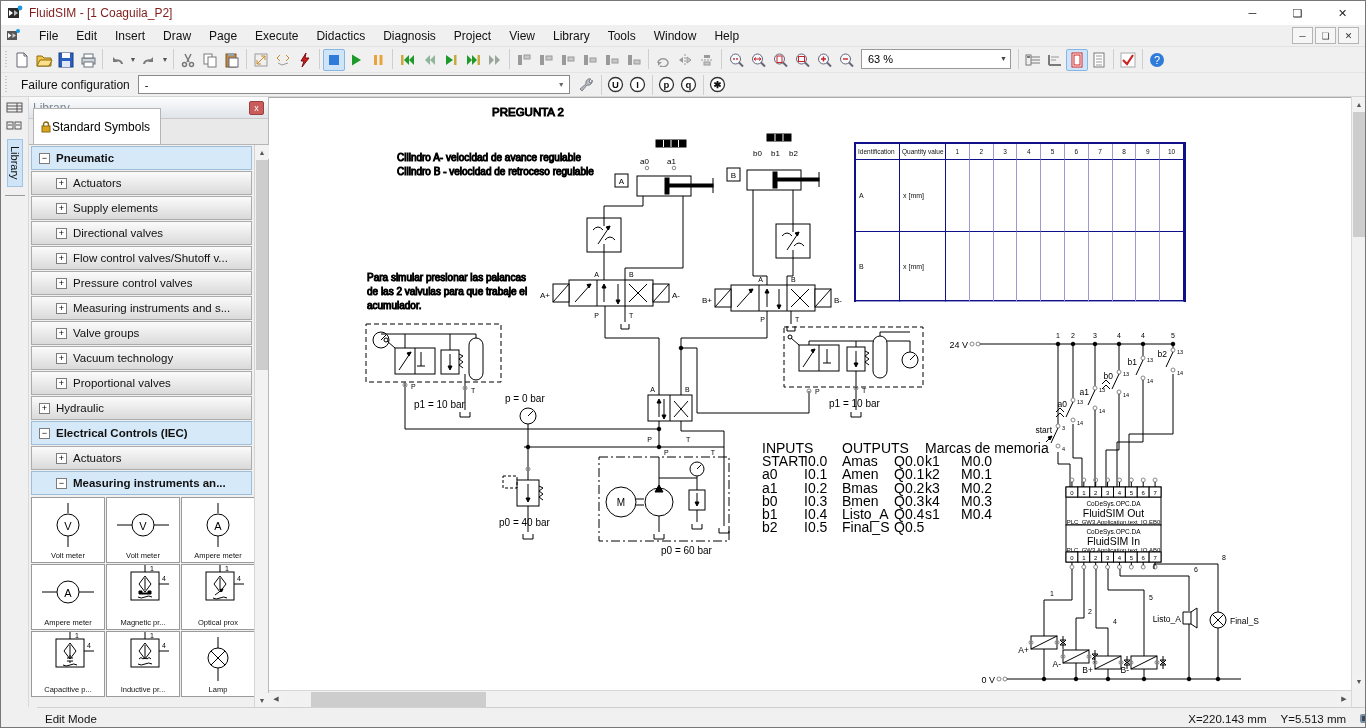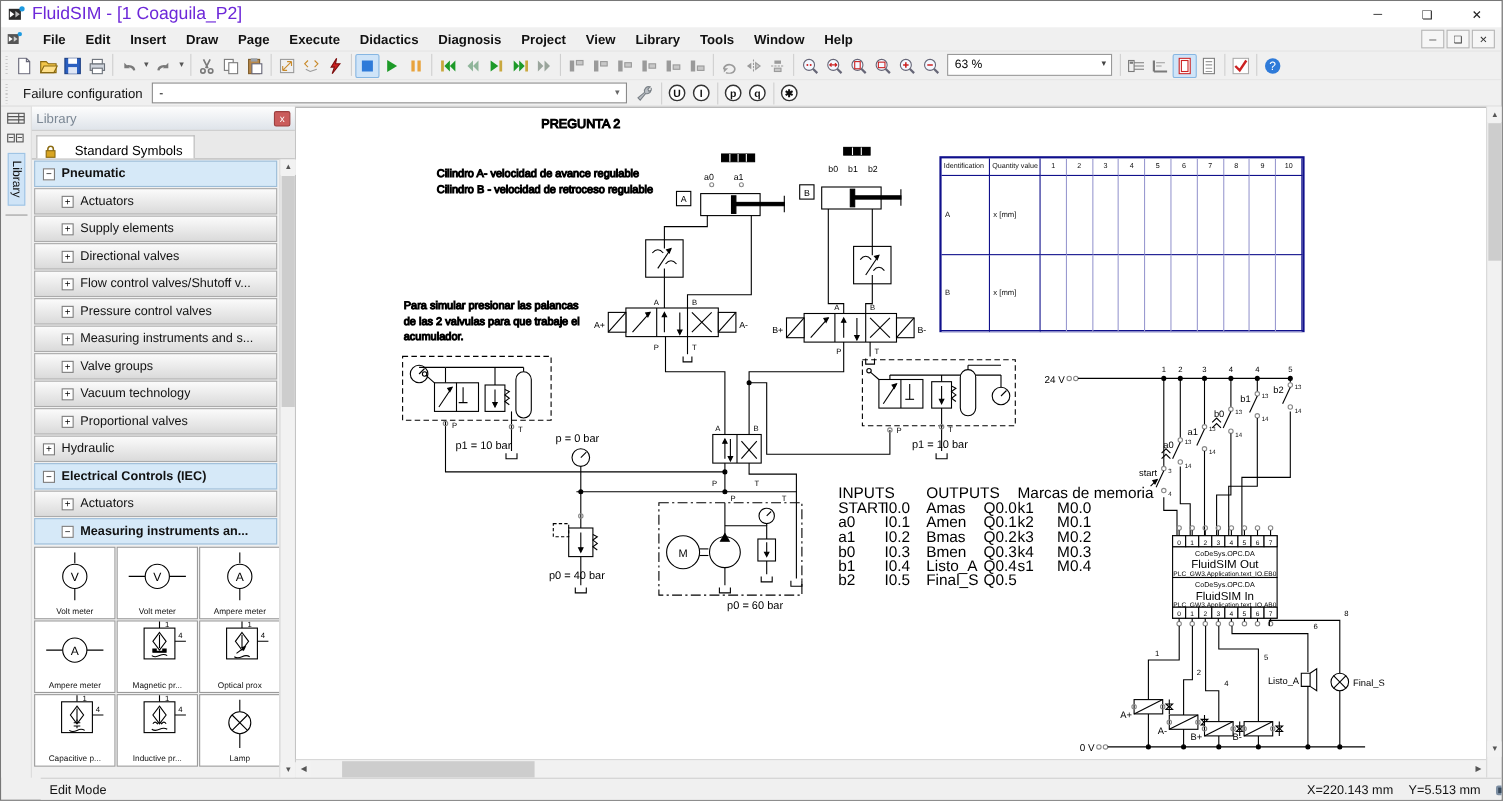--- a/index.html
+++ b/index.html
@@ -3,28 +3,28 @@
 <meta charset="utf-8">
 <style>
   html,body{margin:0;padding:0;background:#444;}
   *{box-sizing:border-box;}
   body{font-family:"Liberation Sans",sans-serif;}
   .window{position:relative;width:1366px;height:728px;background:#f0f0f0;border:1px solid #777;overflow:hidden;}
 
   
   .titlebar{position:absolute;left:0;top:0;width:100%;height:24px;background:#fff;display:flex;align-items:center;}
   .titlebar .appicon{width:16px;height:16px;margin:0 6px 0 6px;}
-  .titlebar .title{font-size:16px;color:#6d28d9;}
+  .titlebar .title{font-size:12px;color:#7f1d1d;}
   .win-controls{margin-left:auto;display:flex;height:100%;}
   .win-btn{width:45px;height:100%;display:flex;align-items:center;justify-content:center;font-size:11px;color:#222;cursor:default;}
 
   
   .menubar{position:absolute;left:0;top:24px;width:100%;height:22px;background:#f0f0f0;display:flex;align-items:center;border-bottom:1px solid #e2e2e2;}
   .menubar .appicon{width:16px;height:16px;margin:0 8px 0 5px;}
-  .menu-item{font-size:12px;color:#111;padding:0 9px;height:100%;display:flex;align-items:center;font-weight:bold;}
+  .menu-item{font-size:12px;color:#111;padding:0 9px;height:100%;display:flex;align-items:center;}
   .mdi-controls{margin-left:auto;display:flex;align-items:center;gap:2px;padding-right:6px;}
   .mdi-btn{width:21px;height:17px;border:1px solid #b5b5b5;background:#f6f6f6;font-size:9px;display:flex;align-items:center;justify-content:center;color:#333;}
 
   
   .toolbar{position:absolute;left:0;width:100%;background:#f0f0f0;display:flex;align-items:center;}
   .toolbar1{top:46px;height:26px;border-bottom:1px solid #e4e4e4;}
   .toolbar2{top:72px;height:24px;border-bottom:1px solid #d6d6d6;}
   .tb-grip{width:6px;height:18px;margin:0 2px;background:repeating-linear-gradient(#c9c9c9 0 1px,transparent 1px 3px);background-size:2px 100%;background-repeat:repeat-y;background-position:2px 0;}
   .tb-btn{width:22px;height:22px;display:flex;align-items:center;justify-content:center;border:1px solid transparent;border-radius:2px;}
   .tb-btn.sel{background:#cfe4f8;border-color:#86b6e2;}
@@ -43,21 +43,21 @@
   .rail-icon{width:20px;height:18px;display:flex;align-items:center;justify-content:center;}
   .rail-tab{margin-top:4px;background:#cfe4f7;border:1px solid #9fc4e4;padding:6px 1px;writing-mode:vertical-rl;font-size:11px;color:#111;}
   .rail-rule{width:20px;height:1px;background:#9a9a9a;margin-top:8px;}
 
   
   .library{width:240px;height:100%;background:#f0f0f0;border-right:1px solid #b9b9b9;position:relative;}
   .lib-header{height:22px;background:linear-gradient(#fdfdfd,#dfe4ea);border-bottom:1px solid #c8c8c8;display:flex;align-items:center;padding:0 4px;}
   .lib-title{font-size:12px;color:#7b8794;}
   .lib-close{margin-left:auto;width:15px;height:14px;background:#ca5c5c;border:1px solid #9c3f3f;color:#fff;font-size:9px;line-height:12px;text-align:center;border-radius:2px;}
   .lib-tabrow{height:26px;border-bottom:1px solid #b5b5b5;display:flex;align-items:flex-end;padding-left:4px;background:#e9e9e9;}
-  .lib-tab{background:#fff;border:1px solid #b5b5b5;border-bottom:none;height:21px;display:flex;align-items:flex-end;gap:16px;padding:0 10px 0 6px;font-size:12px;}
+  .lib-tab{background:#fff;border:1px solid #b5b5b5;border-bottom:none;height:36px;display:flex;align-items:center;gap:0;padding:0 10px 0 6px;font-size:12px;}
   .lib-body{position:absolute;left:0;top:48px;right:14px;bottom:0;overflow:hidden;}
   .tree-row{height:24px;margin:1px 2px;background:linear-gradient(#fbfbfb,#dadada);border:1px solid #ababab;display:flex;align-items:center;}
   .tree-row.sel{background:#d6e9f8;border-color:#9dbdd8;}
   .expander{width:11px;height:11px;border:1px solid #7c7c7c;background:#fff;font-size:9px;line-height:9px;text-align:center;margin-right:6px;flex:none;}
   .tree-label{font-size:11.5px;color:#111;white-space:nowrap;overflow:hidden;}
   .tree-label.b{font-weight:bold;}
   .sym-grid{display:grid;grid-template-columns:repeat(3,74px);grid-auto-rows:66px;gap:1px;padding:1px 0 0 2px;background:#f0f0f0;}
   .sym-cell{background:#fff;border:1px solid #9a9a9a;display:flex;flex-direction:column;align-items:center;justify-content:flex-end;overflow:hidden;}
   .sym-cap{font-size:7.5px;color:#111;padding-bottom:2px;white-space:nowrap;}
   .lib-scroll{position:absolute;right:0;top:48px;width:14px;bottom:0;background:#f2f2f2;border-left:1px solid #d5d5d5;}

